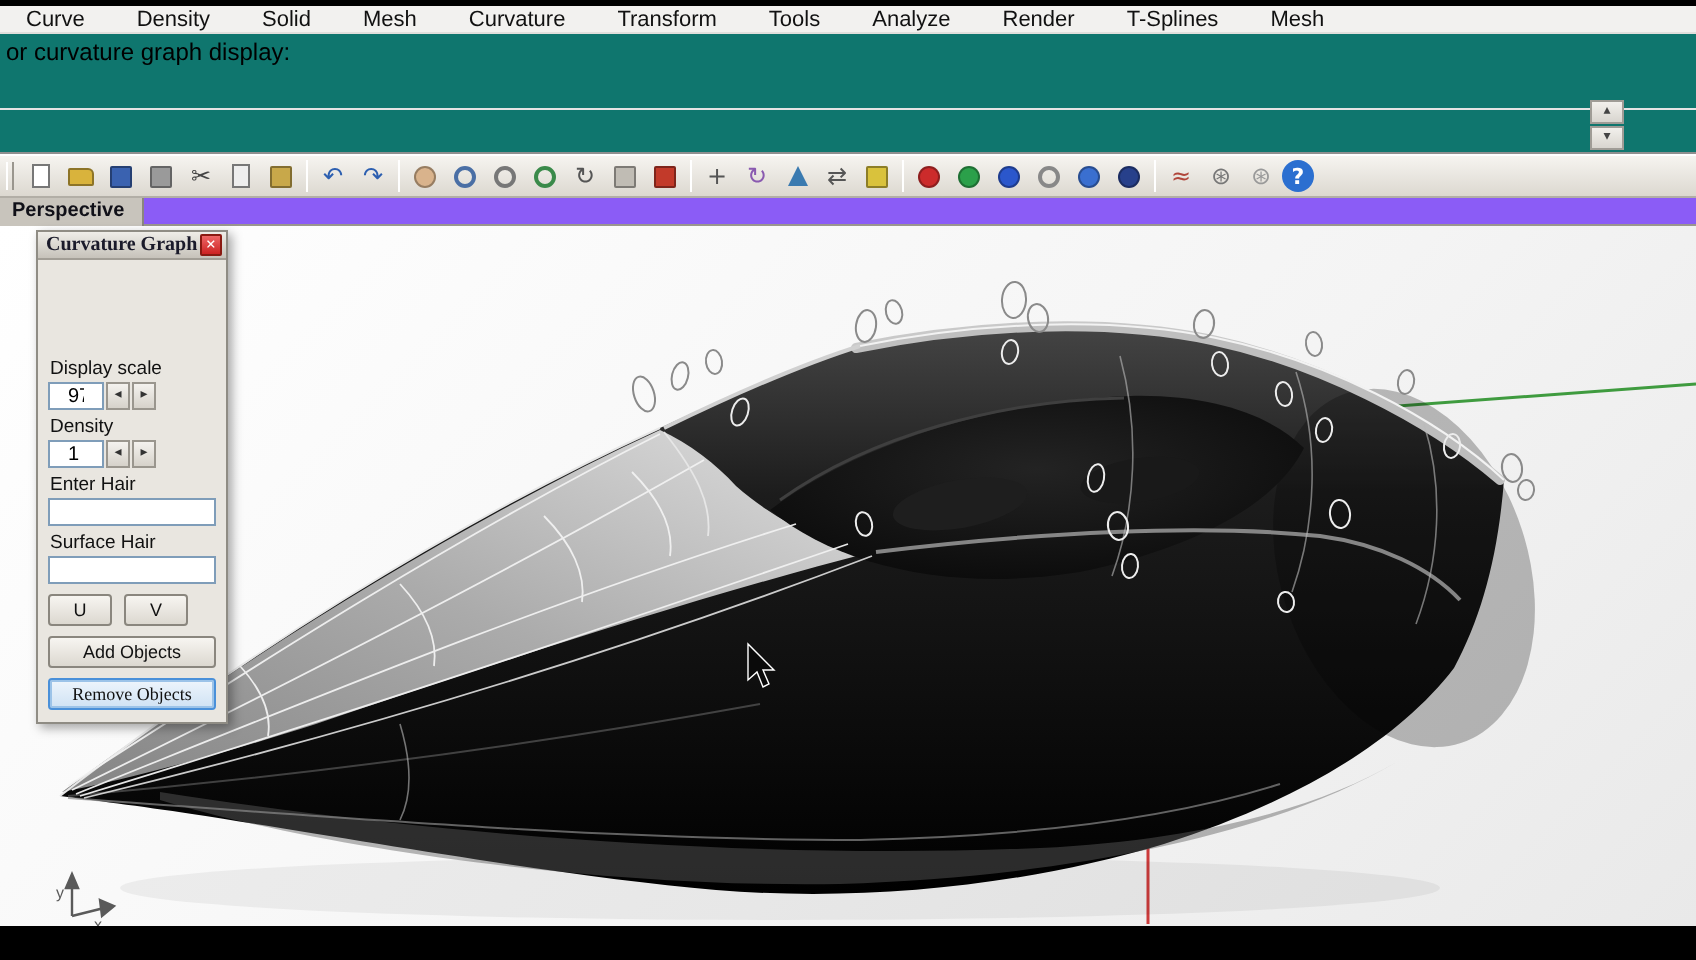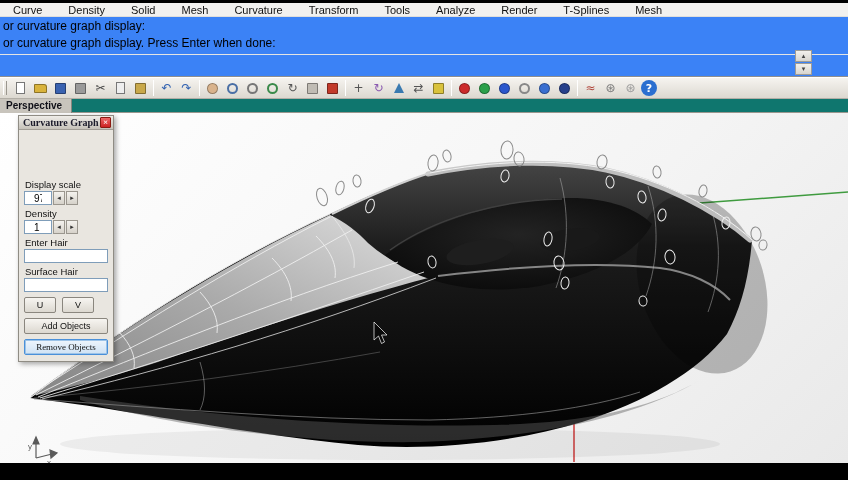--- a/index.html
+++ b/index.html
@@ -9,21 +9,21 @@
 
   .top-black { position:absolute; left:0; top:0; width:848px; height:3px; background:#000; }
   .bottom-black { position:absolute; left:0; top:463px; width:848px; height:17px; background:#000; }
 
   
   .menu-bar { position:absolute; left:0; top:3px; width:848px; height:14px; background:#f2f1ef;
     display:flex; align-items:center; font-size:11px; color:#111; border-bottom:1px solid #e0dfdc; }
   .menu-item { padding:0 13px; height:14px; line-height:14px; white-space:nowrap; cursor:default; }
 
   
-  .command { position:absolute; left:0; top:17px; width:848px; height:60px; background:#3b82f6;
+  .command { position:absolute; left:0; top:17px; width:848px; height:60px; background:#0f766e;
     border-bottom:1px solid #8f8f8f; font-size:12px; color:#000; }
   .cmd-line { padding:2px 0 0 3px; height:17px; line-height:15px; white-space:nowrap; }
   .cmd-sep { position:absolute; left:0; top:37px; width:848px; height:1px; background:#e4e4e4; }
   .cmd-scroll { position:absolute; right:36px; top:33px; width:17px; }
   .cmd-scroll .sbtn { width:17px; height:12px; background:linear-gradient(#f2f0ec,#d8d5cf);
     border:1px solid #9f9c96; font-size:7px; line-height:10px; text-align:center; color:#444; margin-bottom:1px; }
 
   
   .toolbar { position:absolute; left:0; top:77px; width:848px; height:22px;
     background:linear-gradient(#f6f4f0,#dcd8d0); border-top:1px solid #fff; border-bottom:1px solid #b2aea6;
@@ -35,21 +35,21 @@
   .shp.square { width:11px; height:11px; border-radius:1px; border:1px solid rgba(0,0,0,.35); }
   .shp.circle { width:11px; height:11px; border-radius:50%; border:1px solid rgba(0,0,0,.3); }
   .shp.ring { width:11px; height:11px; border-radius:50%; border:2px solid; background:transparent !important; }
   .shp.page { width:9px; height:12px; background:#fff; border:1px solid #777; }
   .shp.folder { width:13px; height:9px; border-radius:1px 3px 1px 1px; border:1px solid rgba(0,0,0,.35); }
   .shp.tri { width:0; height:0; border-left:5px solid transparent; border-right:5px solid transparent;
     border-bottom:10px solid; background:transparent !important; }
   .tsep { width:1px; height:16px; background:#aaa69e; border-right:1px solid #fff; margin:0 2px; }
 
   
-  .vp-strip { position:absolute; left:0; top:99px; width:848px; height:14px; background:#0f766e; border-bottom:1px solid #9a968e; }
+  .vp-strip { position:absolute; left:0; top:99px; width:848px; height:14px; background:#8b5cf6; border-bottom:1px solid #9a968e; }
   .vp-tab { position:absolute; left:0; top:0; height:14px; padding:0 9px 0 6px; background:#c8c4bc;
     border-right:1px solid #8a867e; font-size:10px; font-weight:bold; color:#101018; line-height:14px; cursor:default; }
 
   
   .viewport { position:absolute; left:0; top:113px; width:848px; height:350px;
     background:linear-gradient(135deg,#ffffff 0%,#f4f4f4 60%,#e9e9e9 100%); }
   .viewport svg { display:block; }
 
   
   .dialog { position:absolute; left:18px; top:115px; width:96px; background:#e9e6e0;
@@ -90,21 +90,20 @@
       <span class="menu-item">Transform</span>
       <span class="menu-item">Tools</span>
       <span class="menu-item">Analyze</span>
       <span class="menu-item">Render</span>
       <span class="menu-item">T-Splines</span>
       <span class="menu-item">Mesh</span>
     </div>
 
   <div class="command">
     <div class="cmd-line">or curvature graph display:</div>
-    <div class="cmd-line">or curvature graph display. Press Enter when done:</div>
     <div class="cmd-sep"></div>
     <div class="cmd-scroll">
       <div class="sbtn">▴</div>
       <div class="sbtn">▾</div>
     </div>
   </div>
 
   <div class="toolbar">
     <span class="tgrip"></span>
   <span class="ticon">

